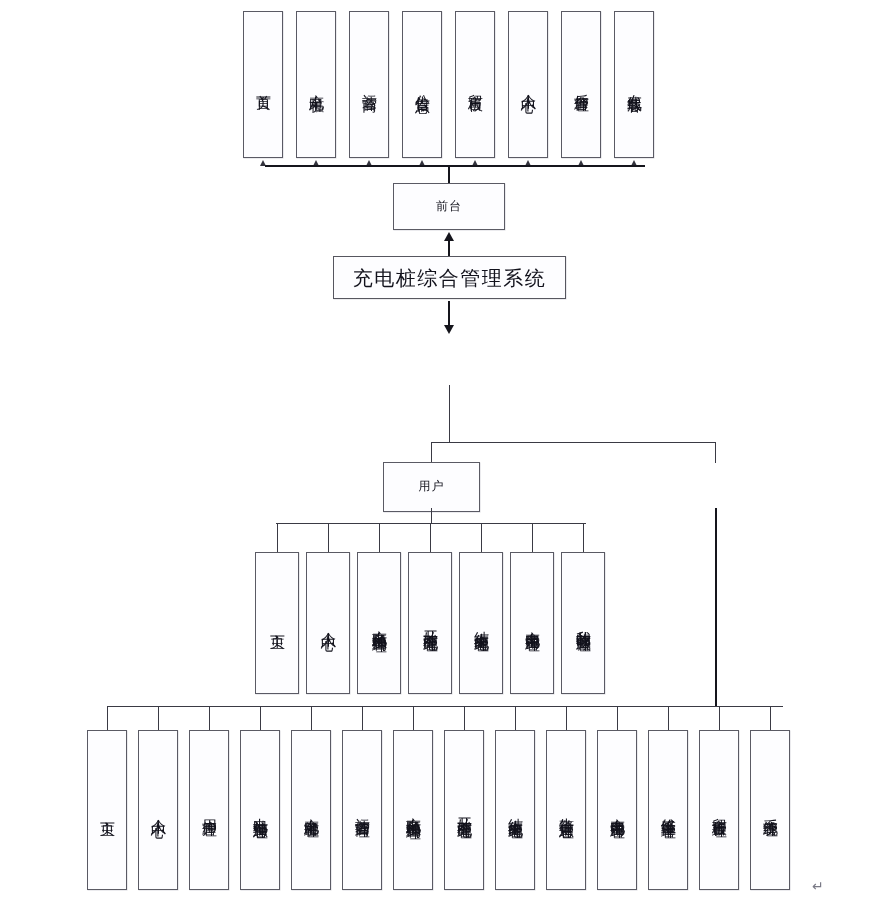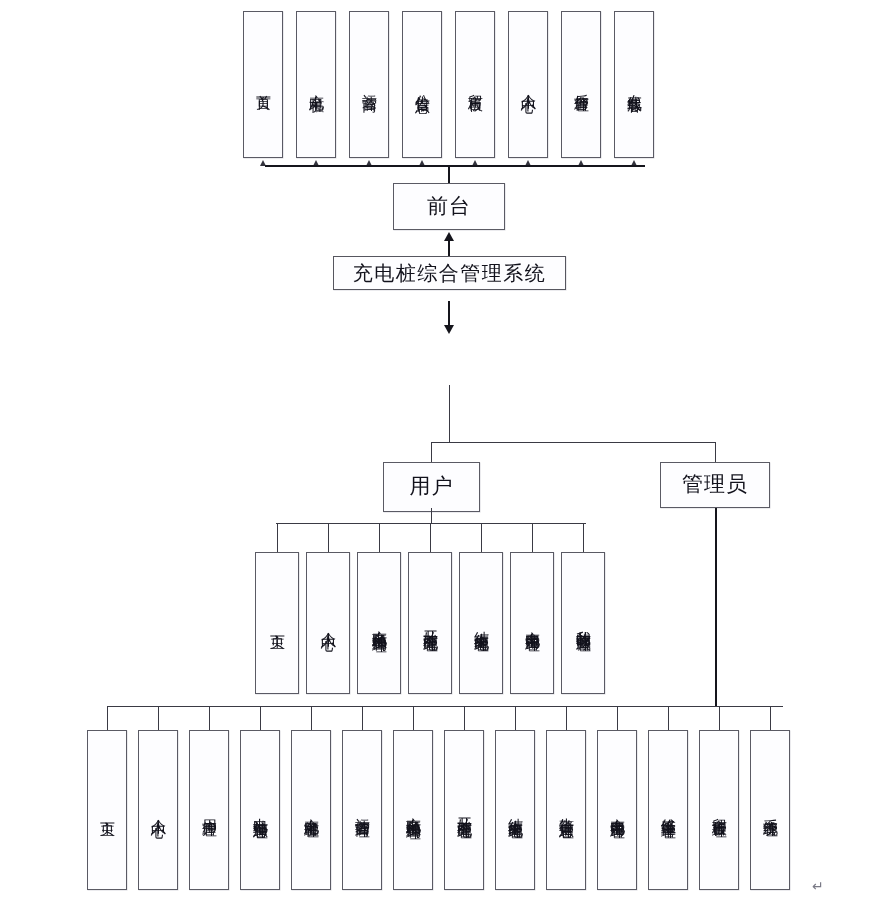--- a/index.html
+++ b/index.html
@@ -32,21 +32,21 @@
     text-align: center;
     color: #12121c;
   }
   .node.soft {
     border-color: #5a5a64;
     box-shadow: 0.5px 0.5px 0 rgba(120,120,140,0.30);
   }
 
   
   .node.horiz {
-    font-size: 21px;
+    font-size: 12px;
     letter-spacing: 1px;
     line-height: 1.1;
   }
   .node.system {
     font-size: 20px;
     letter-spacing: 1.5px;
     border-color: #56565f;
   }
 
   
@@ -161,39 +161,36 @@
 
   <div class="ln h thick" style="left:265px; top:165px; width:380px;"></div>
   <div class="ln v thick" style="left:448px; top:165px; height:19px;"></div>
 
   <div class="node horiz soft" id="frontend-box" style="left:393px; top:183px; width:112px; height:47px;">
     <span>前台</span>
   </div>
   <div class="arrow-up big" style="left:444px; top:232px;"></div>
   <div class="ln v thick" style="left:448px; top:238px; height:18px;"></div>
 
-  <div class="node horiz system soft" id="system-box" style="left:333px; top:256px; width:233px; height:34px;">
+  <div class="node horiz system soft" id="system-box" style="left:333px; top:256px; width:233px; height:43px;">
     <span>充电桩综合管理系统</span>
   </div>
 
   <div class="ln v thick" style="left:448px; top:301px; height:24px;"></div>
   <div class="arrow-down" style="left:444px; top:325px;"></div>
 
 
   <div class="ln v" style="left:449px; top:385px; height:57px;"></div>
   <div class="ln h" style="left:431px; top:442px; width:285px;"></div>
   <div class="ln v" style="left:431px; top:442px; height:21px;"></div>
   <div class="ln v" style="left:715px; top:442px; height:21px;"></div>
 
   <div class="node horiz soft" id="user-box" style="left:383px; top:462px; width:97px; height:50px;">
     <span>用户</span>
   </div>
-  <div class="node horiz soft" id="admin-box" style="left:660px; top:462px; width:110px; height:46px;">
-    <span>管理员</span>
-  </div>
 
   <div class="ln v" style="left:431px; top:508px; height:16px;"></div>
   <div class="ln h" style="left:276px; top:523px; width:310px;"></div>
 
   <div id="user-row">
       <div class="ln v" style="left: 277px; top: 523px; height: 29px;"></div>
       <div class="node vert soft mid" style="left: 255px; top: 552px; width: 44px; height: 142px;">
         <span>主页</span>
       </div>
       <div class="ln v" style="left: 328px; top: 523px; height: 29px;"></div>

